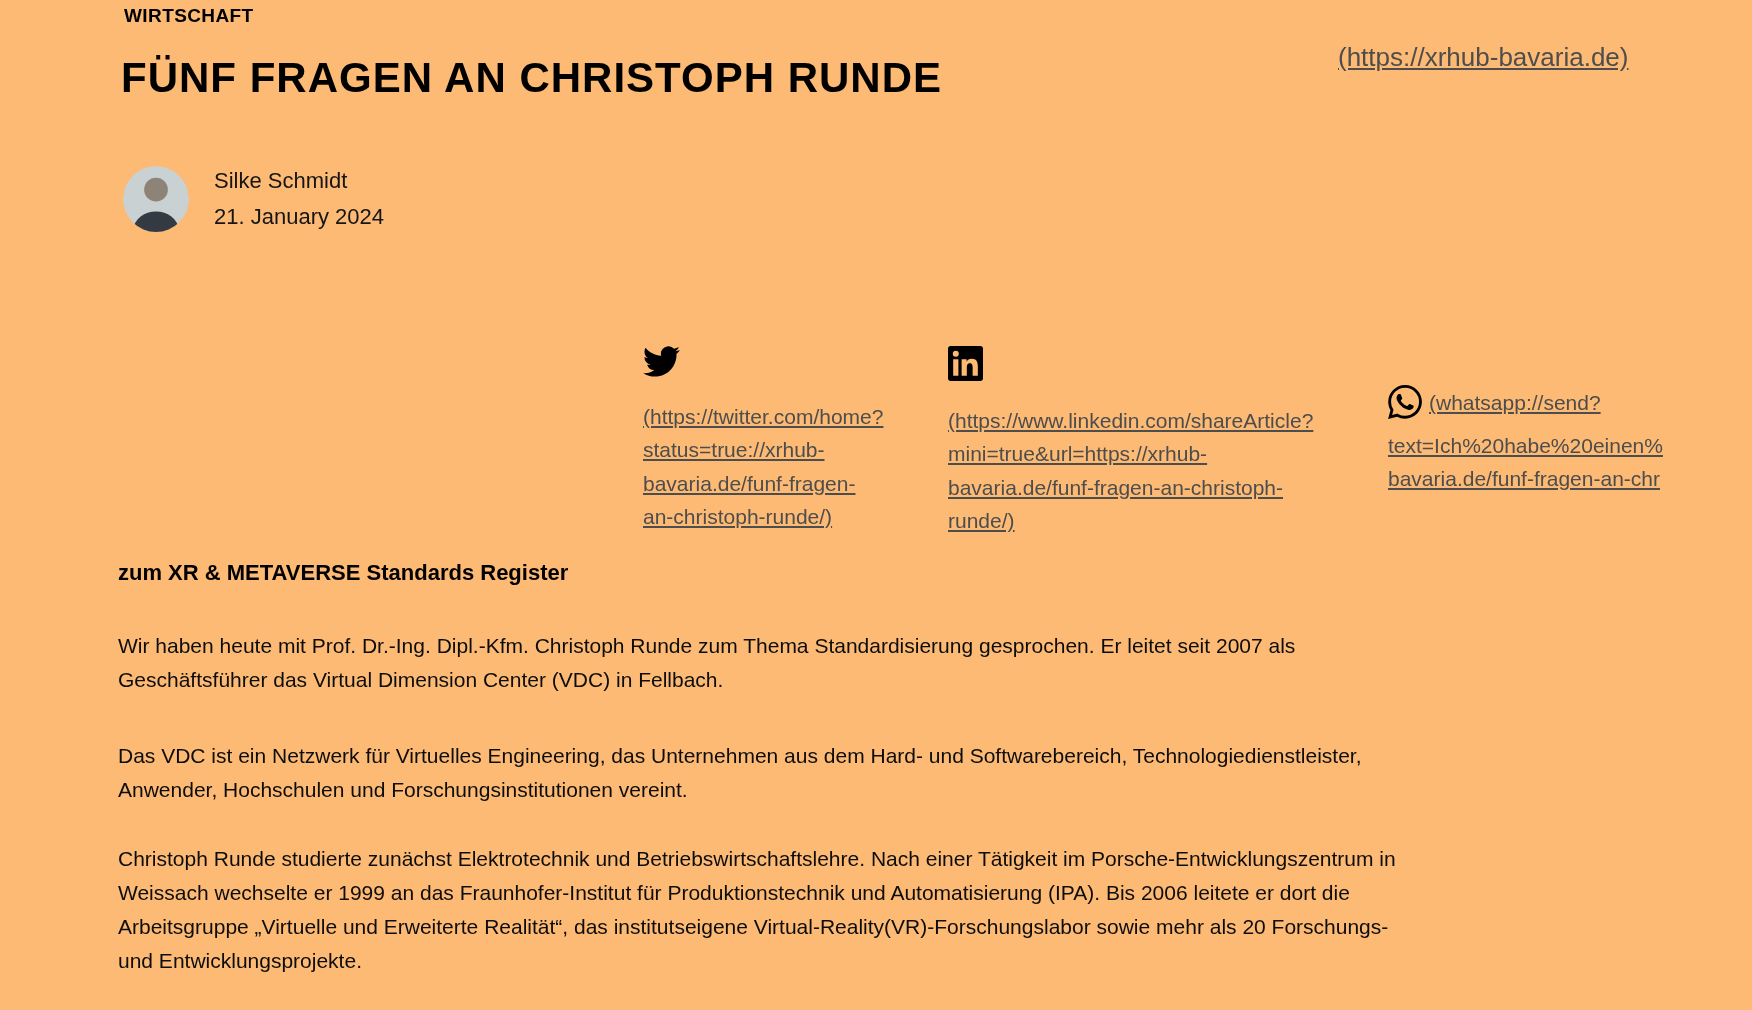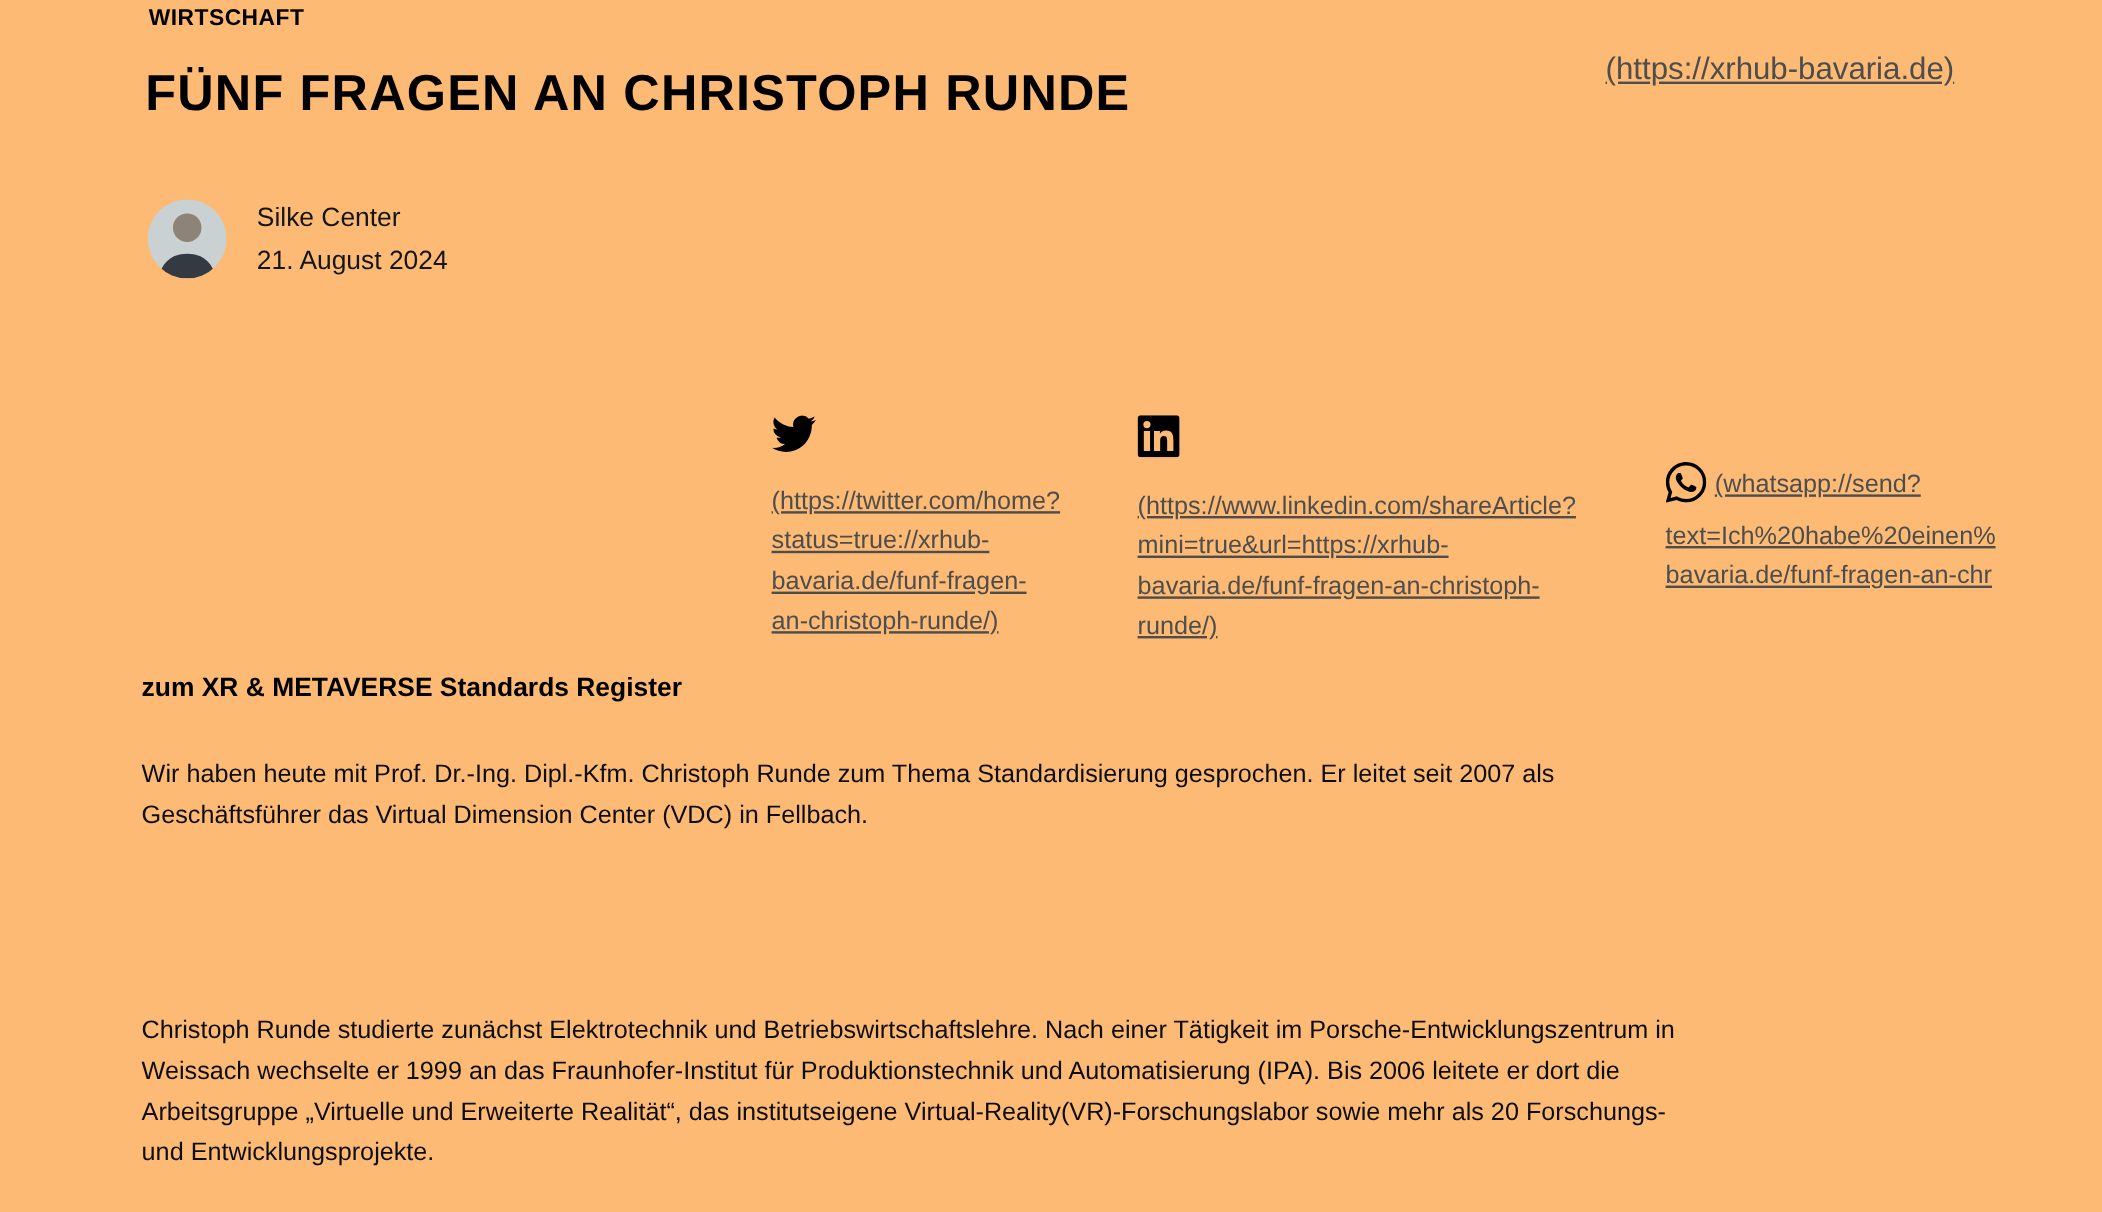--- a/index.html
+++ b/index.html
@@ -63,22 +63,22 @@
 
   <div class="author">
     <span class="avatar">
       <svg viewBox="0 0 64 64" width="66" height="66">
         <circle cx="32" cy="32" r="32" fill="#c9d1d2"></circle>
         <circle cx="32" cy="23" r="11.5" fill="#8d8376"></circle>
         <path d="M9 64c2-14 12-20 23-20s21 6 23 20z" fill="#343a42"></path>
       </svg>
     </span>
     <div class="author-meta">
-      <div>Silke Center</div>
-      <div>21. August 2024</div>
+      <div>Silke Schmidt</div>
+      <div>21. January 2024</div>
     </div>
   </div>
 
 
   <div class="share-col tw-col">
     <span class="share-icon">
       <svg width="37" height="31" viewBox="0 0 24 20">
         <path fill="#000" d="M23.95 2.57a10 10 0 0 1-2.82.77A4.96 4.96 0 0 0 23.29.62c-.95.56-2 .96-3.13 1.18A4.92 4.92 0 0 0 11.78 6.3C7.69 6.1 4.07 4.13 1.64 1.16a4.82 4.82 0 0 0-.67 2.48c0 1.71.87 3.21 2.19 4.1a4.9 4.9 0 0 1-2.23-.62v.06a4.92 4.92 0 0 0 3.95 4.83 5 5 0 0 1-2.21.08 4.94 4.94 0 0 0 4.6 3.42A9.87 9.87 0 0 1 .17 17.6 13.99 13.99 0 0 0 7.73 19.8c9.05 0 14-7.5 14-13.99 0-.21 0-.42-.02-.63a9.94 9.94 0 0 0 2.24-2.61z"></path>
       </svg>
     </span>
@@ -106,15 +106,16 @@
         <path fill="#000" d="M17.47 14.38c-.3-.15-1.76-.87-2.03-.97-.27-.1-.47-.15-.67.15-.2.3-.77.97-.94 1.16-.17.2-.35.22-.64.08-.3-.15-1.26-.46-2.39-1.48-.88-.79-1.48-1.76-1.65-2.06-.17-.3-.02-.46.13-.6.13-.13.3-.35.45-.52.15-.17.2-.3.3-.5.1-.2.05-.37-.03-.52-.07-.15-.67-1.61-.92-2.2-.24-.58-.49-.5-.67-.51-.17-.01-.37-.01-.57-.01-.2 0-.52.07-.79.37-.27.3-1.04 1.02-1.04 2.48s1.07 2.87 1.21 3.07c.15.2 2.1 3.2 5.08 4.49.71.3 1.26.49 1.69.62.71.23 1.36.2 1.87.12.57-.08 1.76-.72 2.01-1.41.25-.7.25-1.29.17-1.41-.07-.13-.27-.2-.57-.35zm-5.42 7.4h-.01a9.87 9.87 0 0 1-5.03-1.37l-.36-.21-3.74.98 1-3.65-.24-.37a9.86 9.86 0 0 1-1.51-5.26c0-5.45 4.44-9.88 9.89-9.88 2.64 0 5.12 1.03 6.99 2.9a9.82 9.82 0 0 1 2.89 6.99c0 5.45-4.43 9.88-9.88 9.88zm8.41-18.3A11.82 11.82 0 0 0 12.05 0C5.5 0 .16 5.34.16 11.89c0 2.1.55 4.14 1.59 5.95L.06 24l6.3-1.65a11.88 11.88 0 0 0 5.68 1.45c6.56 0 11.89-5.34 11.9-11.9 0-3.18-1.24-6.16-3.48-8.41z"></path>
       </svg>
     </span><a class="link-lines">(whatsapp://send?
 text=Ich%20habe%20einen%
 bavaria.de/funf-fragen-an-chr</a>
   </div>
 
   <a class="standards-link">zum XR &amp; METAVERSE Standards Register</a>
 
   <p class="body-par par-1">Wir haben heute mit Prof. Dr.-Ing. Dipl.-Kfm. Christoph Runde zum Thema Standardisierung gesprochen. Er leitet seit 2007 als Geschäftsführer das Virtual Dimension Center (VDC) in Fellbach.</p>
+  <p class="body-par par-2">Das VDC ist ein Netzwerk für Virtuelles Engineering, das Unternehmen aus dem Hard- und Softwarebereich, Technologiedienstleister, Anwender, Hochschulen und Forschungsinstitutionen vereint.</p>
   <p class="body-par par-3">Christoph Runde studierte zunächst Elektrotechnik und Betriebswirtschaftslehre. Nach einer Tätigkeit im Porsche-Entwicklungszentrum in Weissach wechselte er 1999 an das Fraunhofer-Institut für Produktionstechnik und Automatisierung (IPA). Bis 2006 leitete er dort die Arbeitsgruppe „Virtuelle und Erweiterte Realität“, das institutseigene Virtual-Reality(VR)-Forschungslabor sowie mehr als 20 Forschungs- und Entwicklungsprojekte.</p>
 
 </div>
 
 </body></html>

